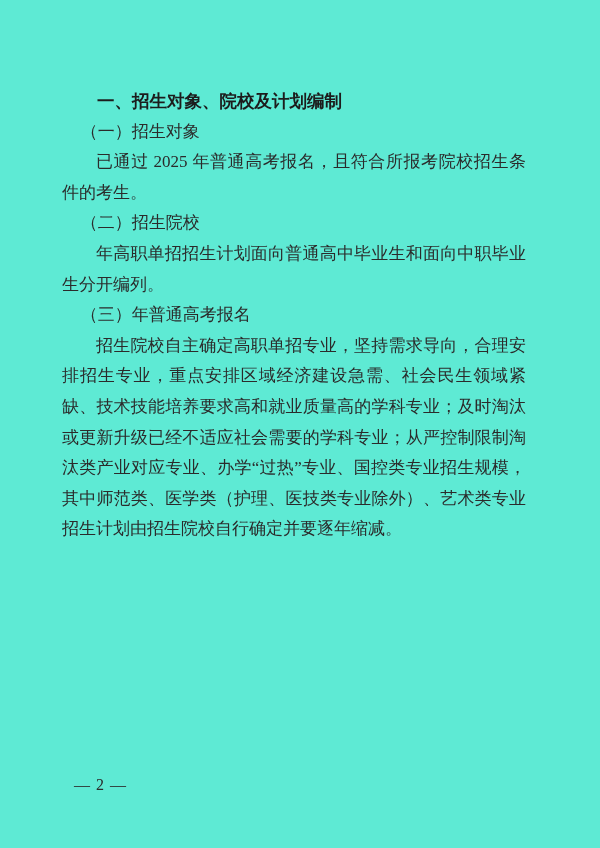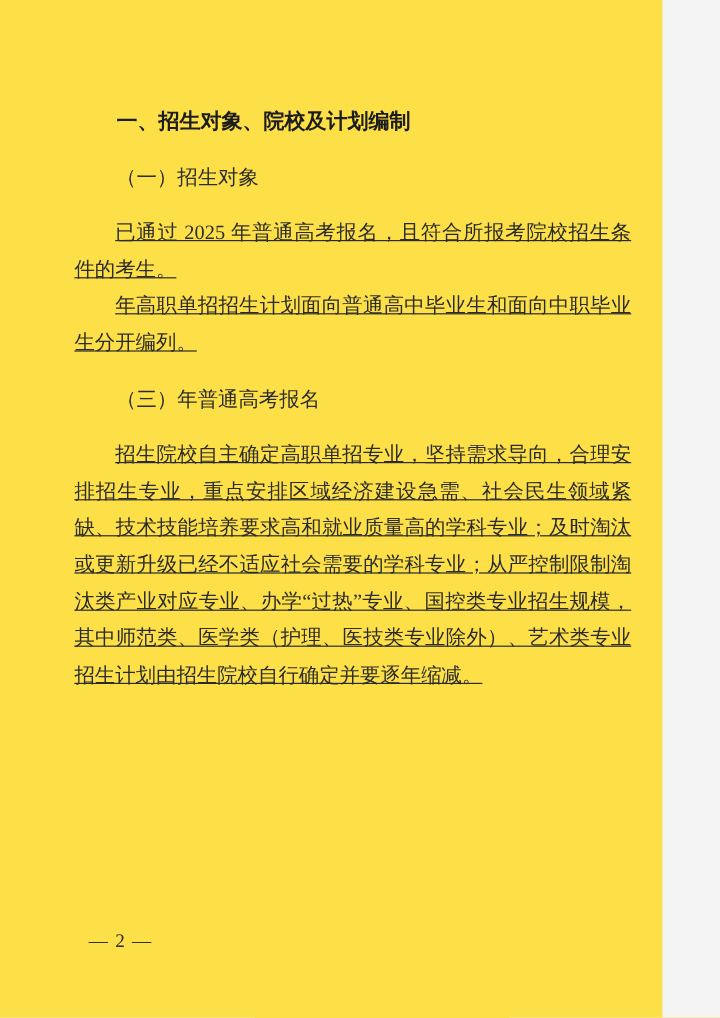--- a/index.html
+++ b/index.html
@@ -7,23 +7,23 @@
     padding: 0;
   }
   body {
     width: 600px;
     height: 848px;
     background: #f4f4f4;
     font-family: "Liberation Serif", "DejaVu Serif", serif;
   }
   .page {
     position: relative;
-    width: 552px;
+    width: 600px;
     height: 848px;
-    background: #fde047;
+    background: #5eead4;
     overflow: hidden;
   }
   .content {
     position: absolute;
     left: 62px;
     top: 86px;
     width: 464px;
     color: #2b2b2b;
     font-size: 17px;
     line-height: 30.6px;
@@ -32,30 +32,29 @@
     font-family: "Liberation Sans", "DejaVu Sans", sans-serif;
     font-weight: bold;
     color: #1c1c1c;
     font-size: 17.5px;
     text-indent: 2em;
     margin: 0;
     white-space: nowrap;
   }
   .section-title {
     text-indent: 1.1em;
-    margin: 16px;
+    margin: 0;
     color: #2b2b2b;
   }
   .para {
     margin: 0;
     text-indent: 2em;
     text-align: justify;
     text-justify: inter-ideograph;
     color: #2b2b2b;
-    text-decoration: underline;
   }
   .page-number {
     position: absolute;
     left: 74px;
     top: 776px;
     font-size: 16px;
     color: #2b2b2b;
     letter-spacing: 1px;
   }
 </style>
@@ -63,20 +62,21 @@
 <body>
 
 <div class="page">
   <div class="content">
 
     <p class="doc-heading">一、招生对象、院校及计划编制</p>
 
     <p class="section-title">（一）招生对象</p>
     <p class="para">已通过 2025 年普通高考报名，且符合所报考院校招生条件的考生。</p>
 
+    <p class="section-title">（二）招生院校</p>
     <p class="para">年高职单招招生计划面向普通高中毕业生和面向中职毕业生分开编列。</p>
 
     <p class="section-title">（三）年普通高考报名</p>
     <p class="para">招生院校自主确定高职单招专业，坚持需求导向，合理安排招生专业，重点安排区域经济建设急需、社会民生领域紧缺、技术技能培养要求高和就业质量高的学科专业；及时淘汰或更新升级已经不适应社会需要的学科专业；从严控制限制淘汰类产业对应专业、办学“过热”专业、国控类专业招生规模，其中师范类、医学类（护理、医技类专业除外）、艺术类专业招生计划由招生院校自行确定并要逐年缩减。</p>
 
   </div>
 
   <div class="page-number">— 2 —</div>
 </div>
 

